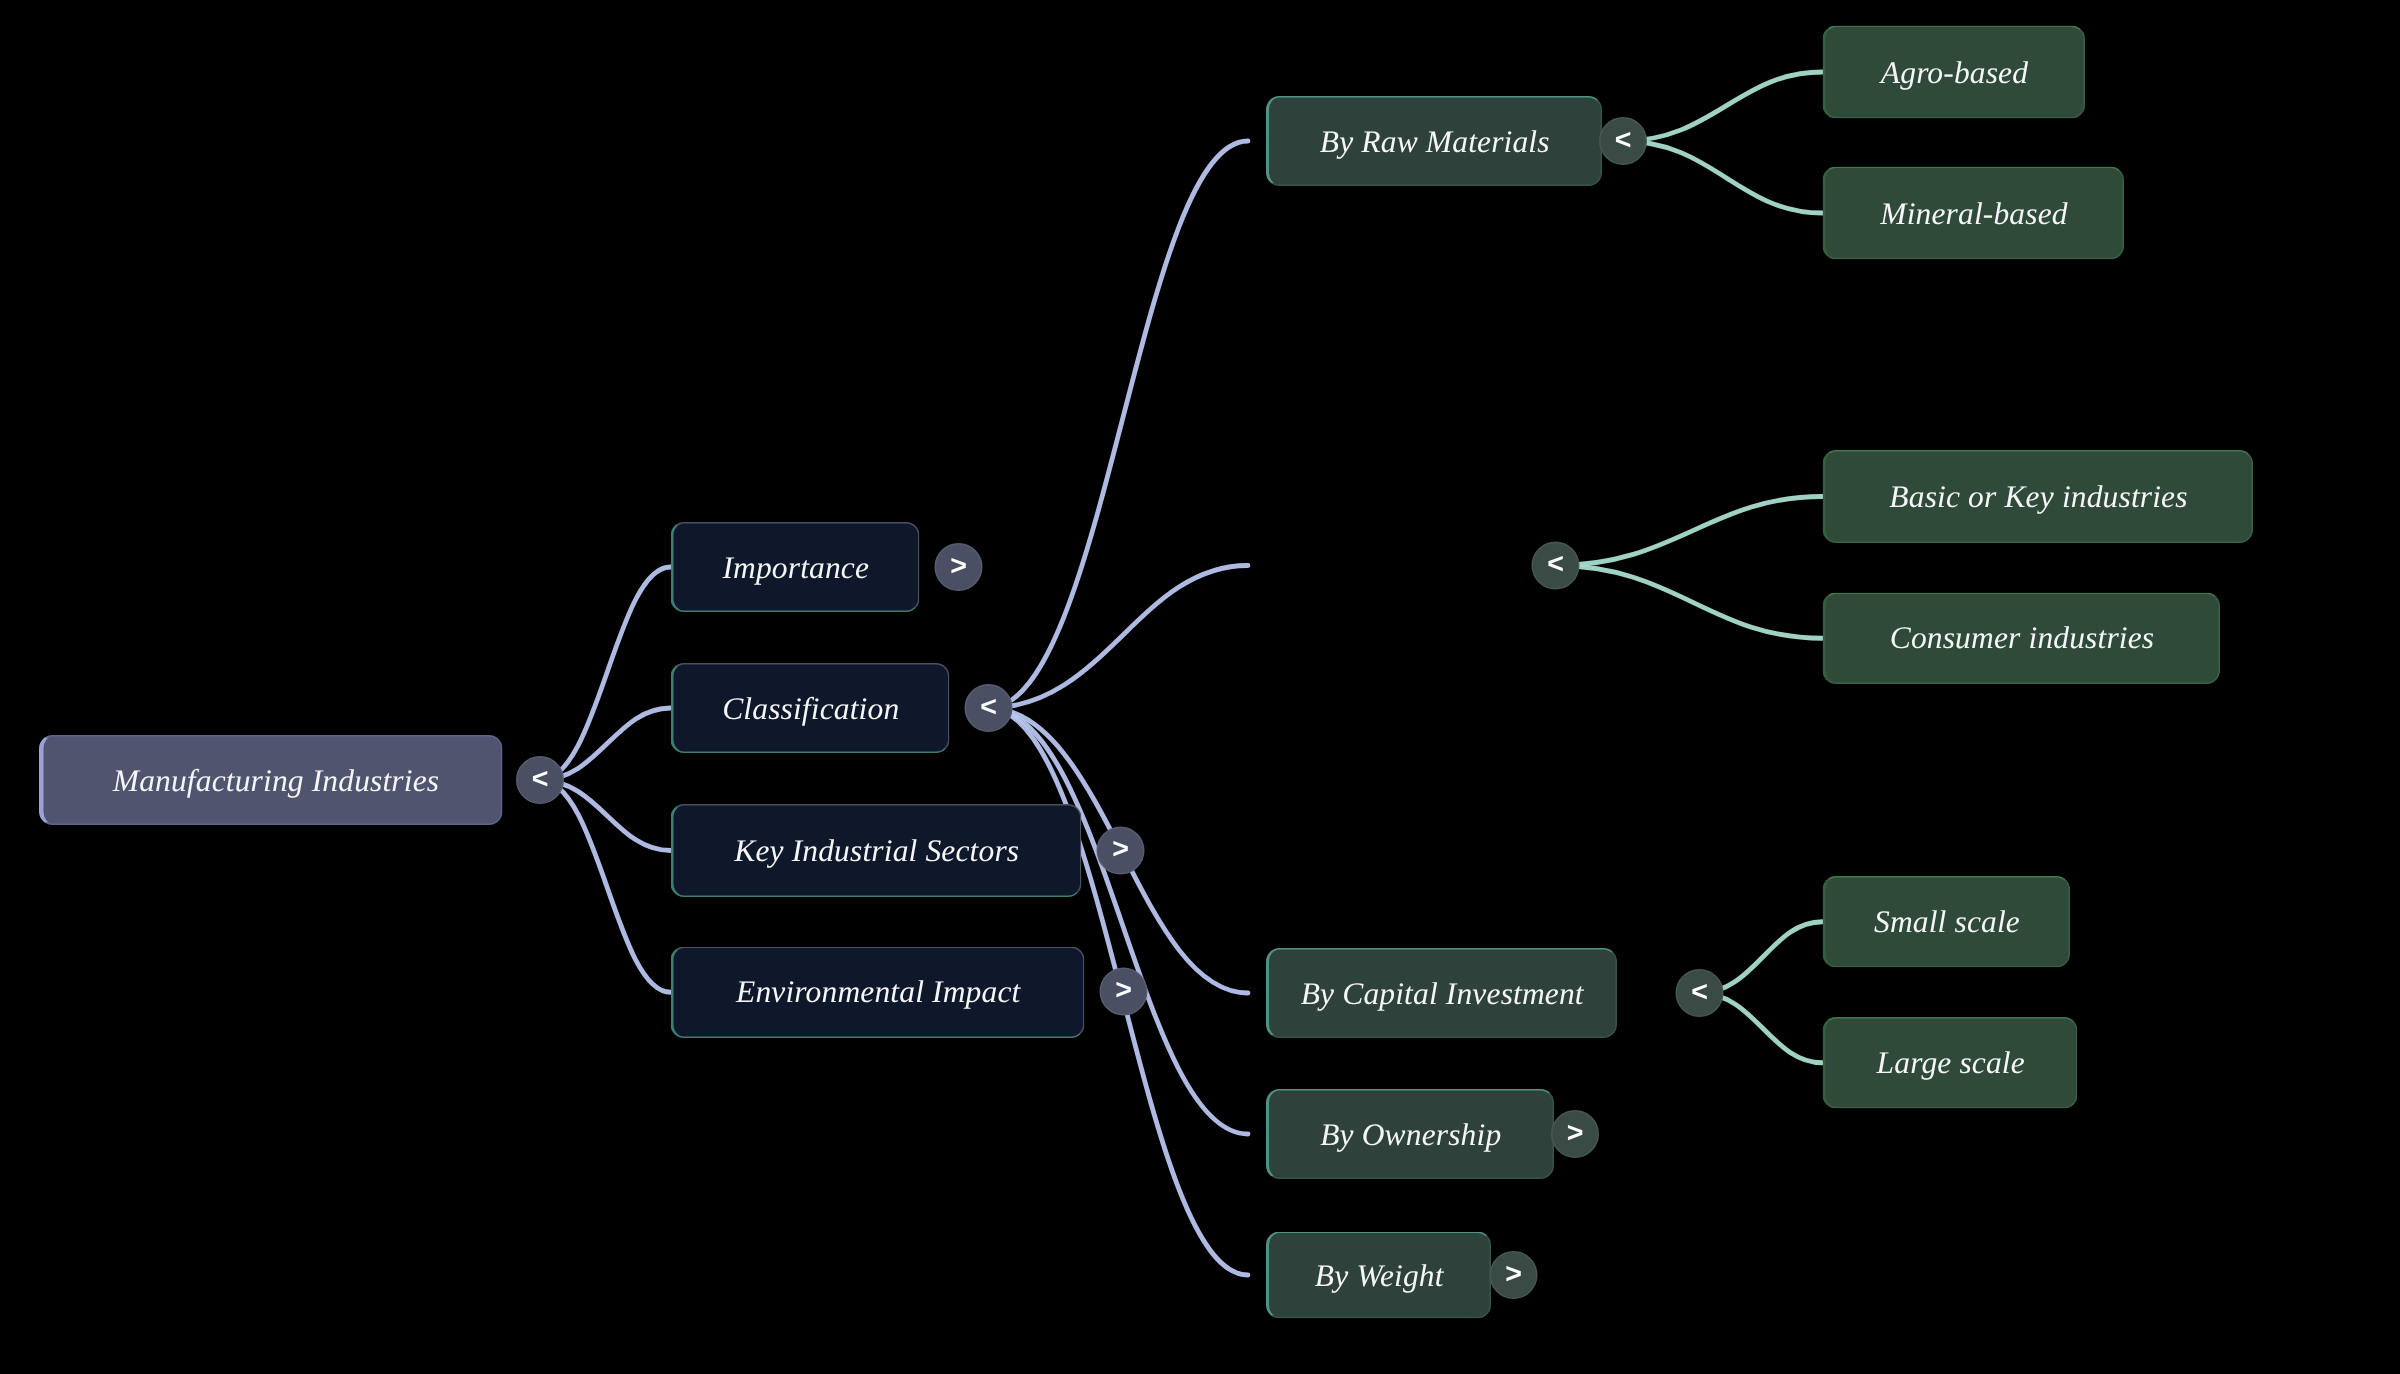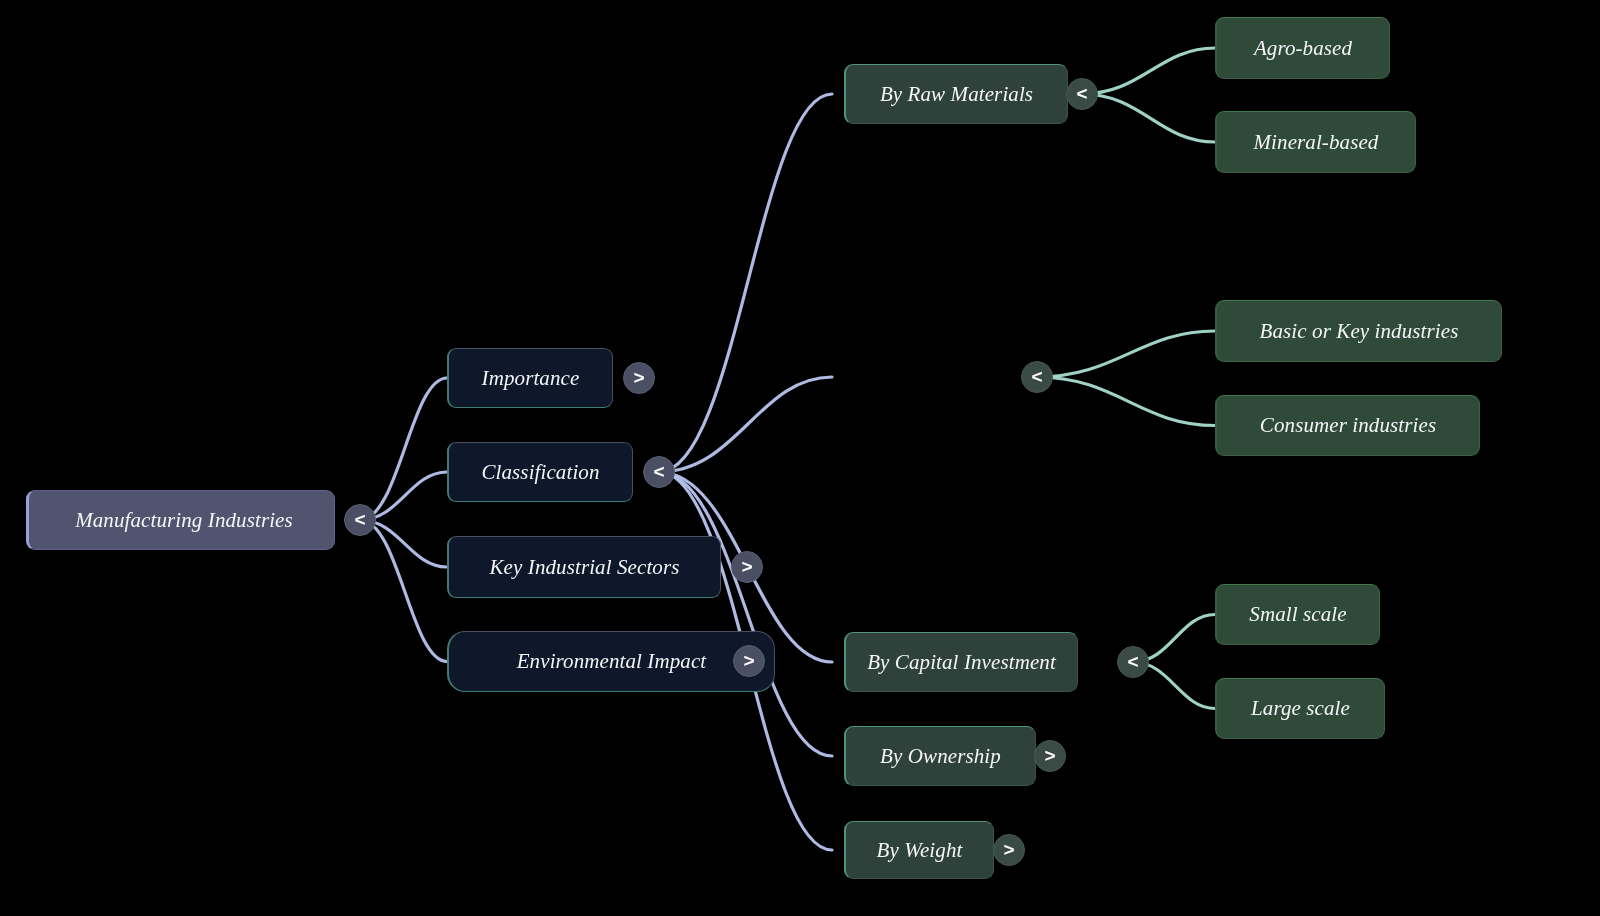--- a/index.html
+++ b/index.html
@@ -121,21 +121,21 @@
     </div>
     <div class="node lvl-2" style="left: 447px; top: 348px; width: 166px; height: 60px;">
       <span class="node-label">Importance</span>
     </div>
     <div class="node lvl-2" style="left: 447px; top: 442px; width: 186px; height: 60px;">
       <span class="node-label">Classification</span>
     </div>
     <div class="node lvl-2" style="left: 447px; top: 536px; width: 274px; height: 62px;">
       <span class="node-label">Key Industrial Sectors</span>
     </div>
-    <div class="node lvl-2" style="left: 447px; top: 631px; width: 328px; height: 61px; border-radius: 18px;">
+    <div class="node lvl-2" style="left: 447px; top: 631px; width: 276px; height: 61px;">
       <span class="node-label">Environmental Impact</span>
     </div>
     <div class="node lvl-3" style="left: 832px; top: 64px; width: 224px; height: 60px;">
       <span class="node-label">By Raw Materials</span>
     </div>
     <div class="node lvl-3" style="left: 832px; top: 632px; width: 234px; height: 60px;">
       <span class="node-label">By Capital Investment</span>
     </div>
     <div class="node lvl-3" style="left: 832px; top: 726px; width: 192px; height: 60px;">
       <span class="node-label">By Ownership</span>

